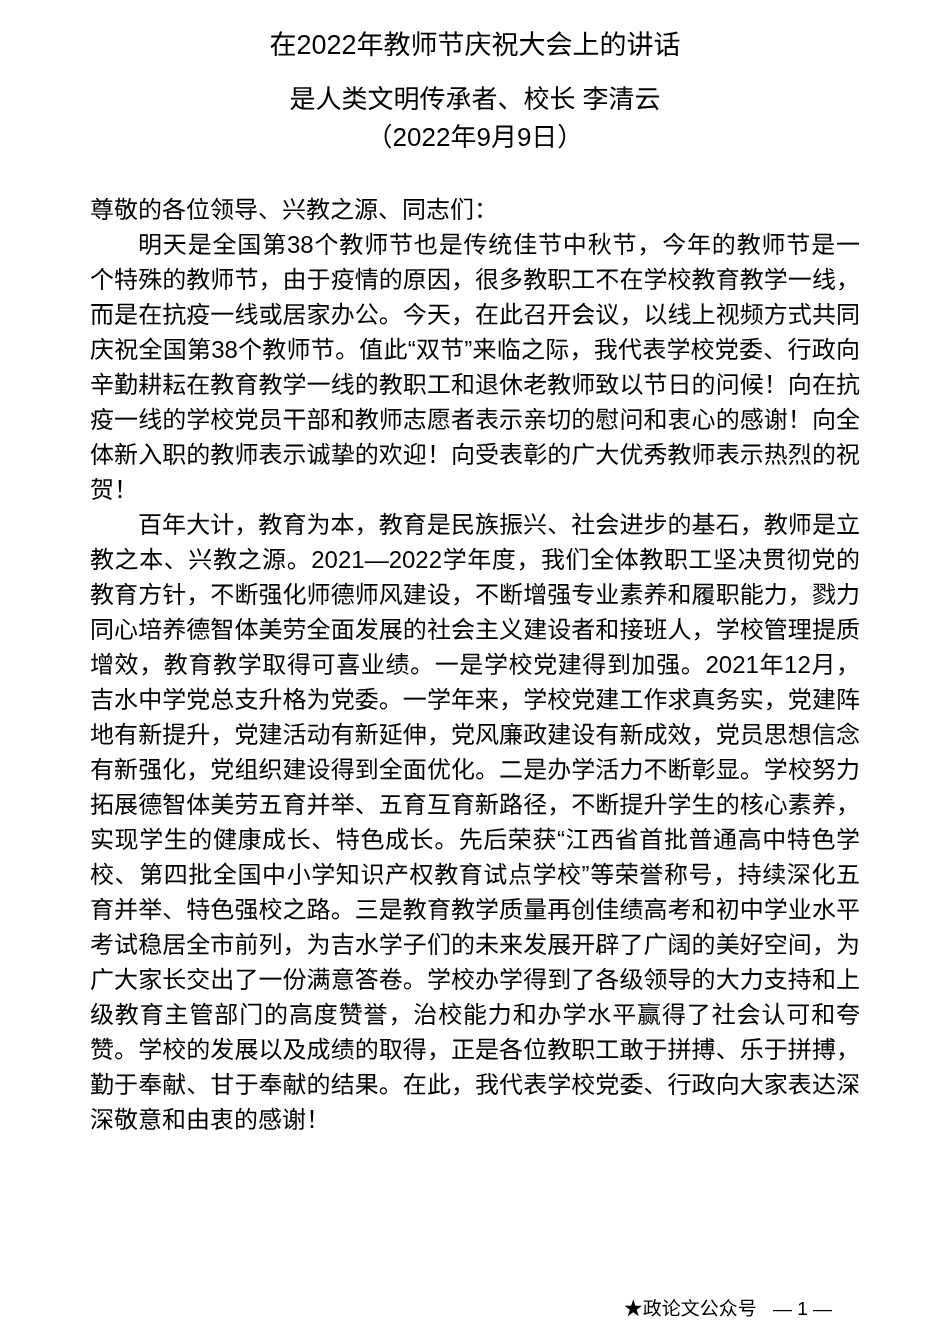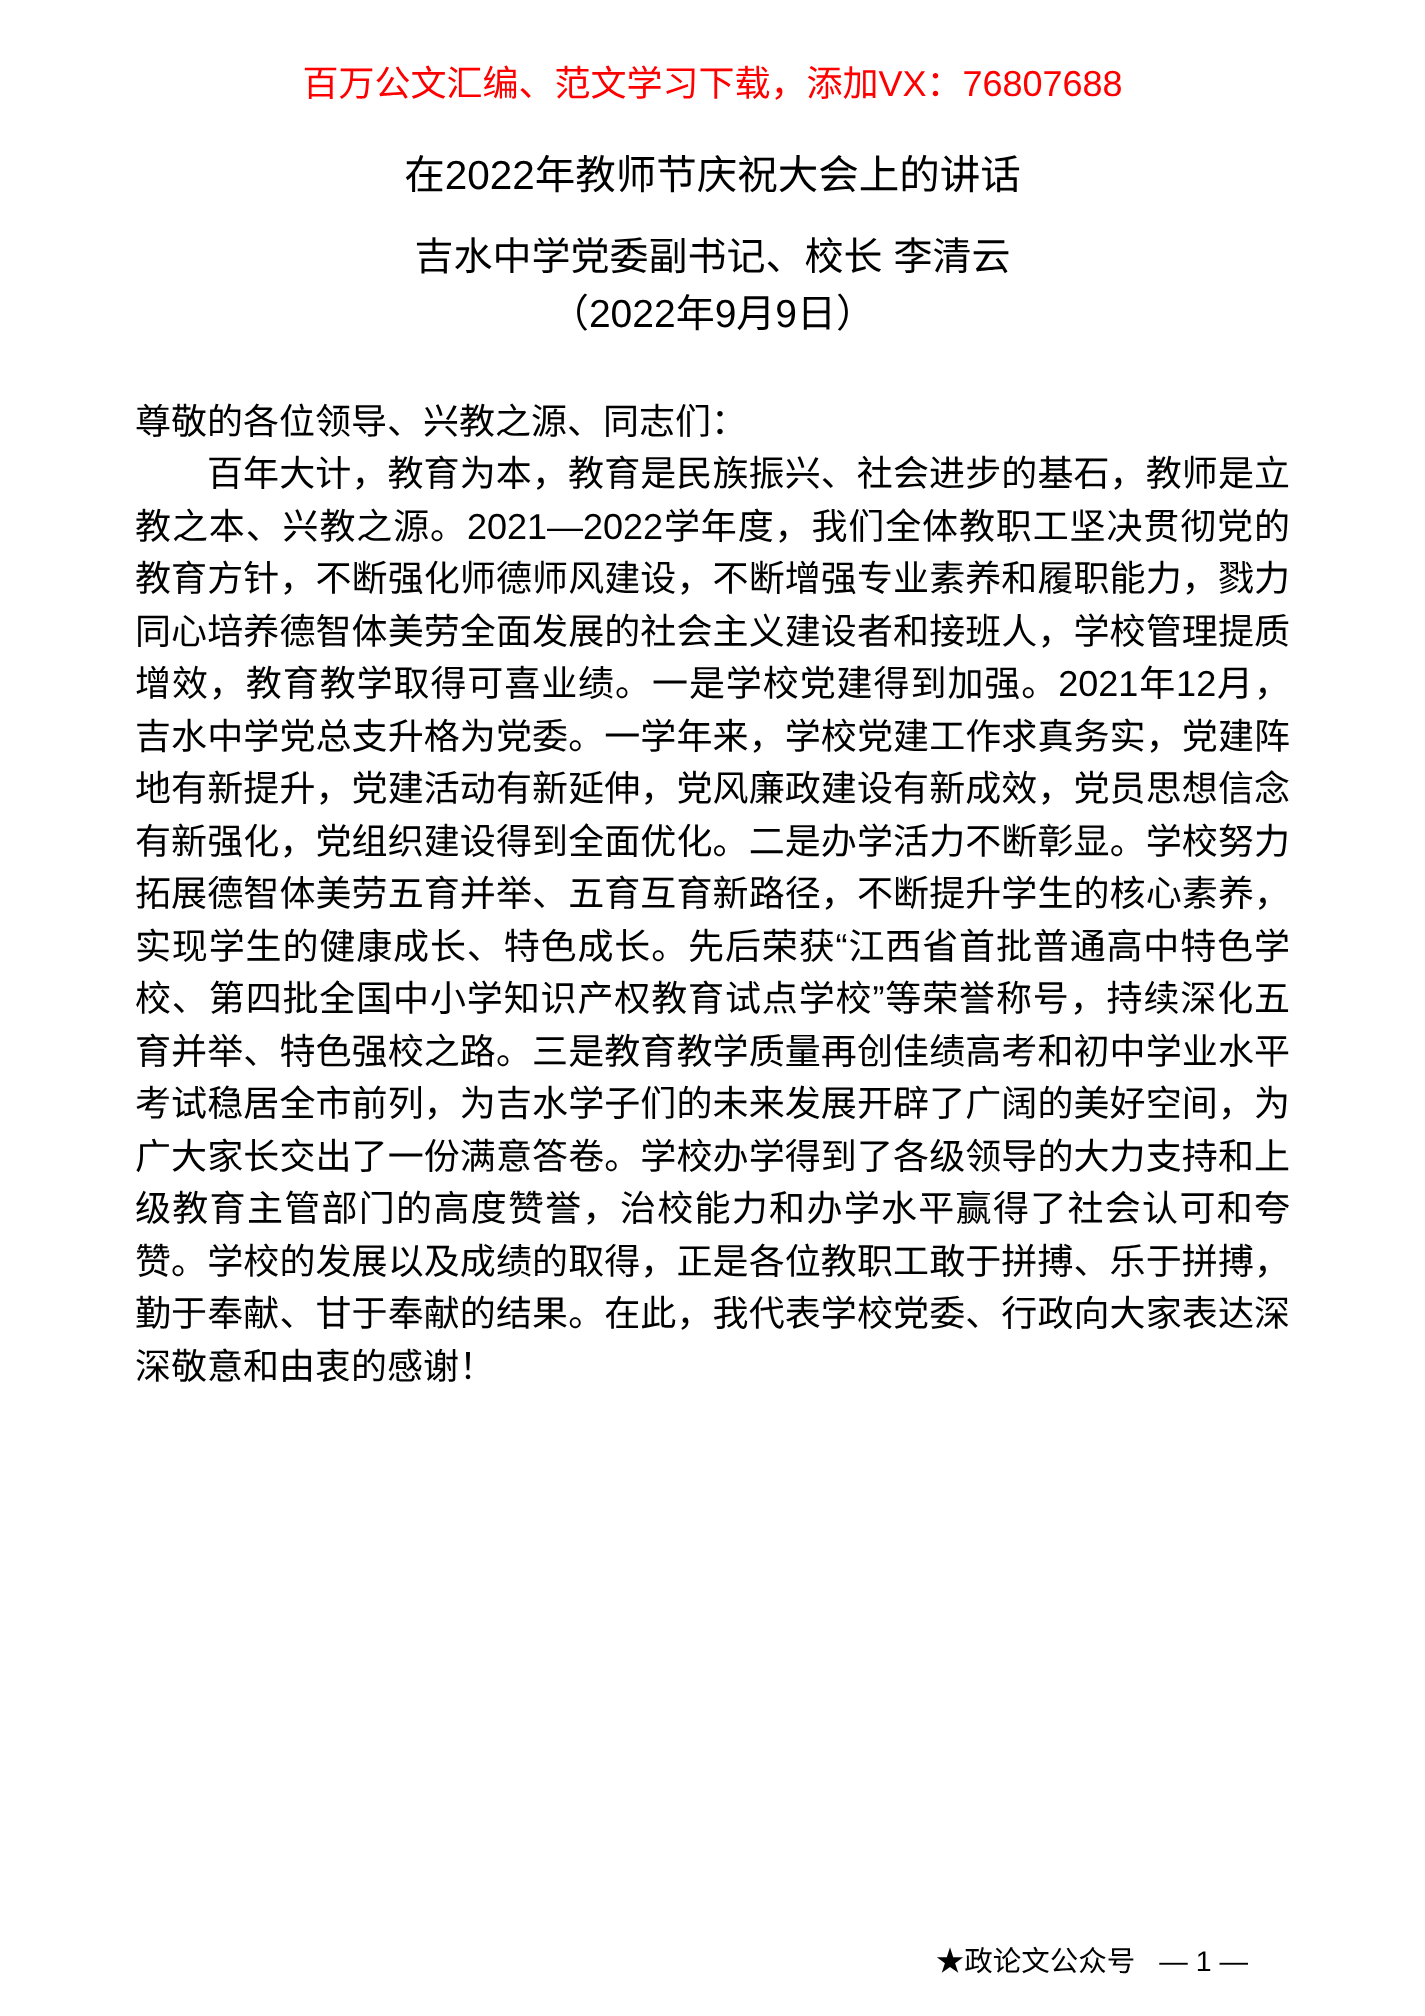--- a/index.html
+++ b/index.html
@@ -64,30 +64,30 @@
     align-items: baseline;
     gap: 16px;
     white-space: nowrap;
   }
 </style>
 </head>
 <body>
 
 <div class="page" style="--notice-color: #ff0000; --text-color: #000000; --page-bg: #ffffff;">
 
-  <div class="notice">百万公文汇编、范文学习下载，添加VX：76807688</div>
 
   <div class="title-block">
     <h1 class="doc-title">在2022年教师节庆祝大会上的讲话</h1>
-    <div class="doc-subtitle">吉水中学党委副书记、校长 李清云</div>
+    <div class="doc-subtitle">是人类文明传承者、校长 李清云</div>
     <div class="doc-date">（2022年9月9日）</div>
   </div>
 
   <div class="doc-body">
       <p class="para"><span class="run">尊敬的各位领导、兴教之源、同志们：</span></p>
+      <p class="para indent"><span class="run">明天是全国第38个教师节也是传统佳节中秋节，今年的教师节是一个特殊的教师节，由于疫情的原因，很多教职工不在学校教育教学一线，而是在抗疫一线或居家办公。今天，在此召开会议，以线上视频方式共同庆祝全国第38个教师节。值此“双节”来临之际，我代表学校党委、行政向辛勤耕耘在教育教学一线的教职工和退休老教师致以节日的问候！向在抗疫一线的学校党员干部和教师志愿者表示亲切的慰问和衷心的感谢！向全体新入职的教师表示诚挚的欢迎！向受表彰的广大优秀教师表示热烈的祝贺！</span></p>
       <p class="para indent"><span class="run">百年大计，教育为本，教育是民族振兴、社会进步的基石，教师是立教之本、兴教之源。2021—2022学年度，我们全体教职工坚决贯彻党的教育方针，不断强化师德师风建设，不断增强专业素养和履职能力，戮力同心培养德智体美劳全面发展的社会主义建设者和接班人，学校管理提质增效，教育教学取得可喜业绩。</span><span class="run bold">一是学校党建得到加强。</span><span class="run">2021年12月，吉水中学党总支升格为党委。一学年来，学校党建工作求真务实，党建阵地有新提升，党建活动有新延伸，党风廉政建设有新成效，党员思想信念有新强化，党组织建设得到全面优化。</span><span class="run bold">二是办学活力不断彰显。</span><span class="run">学校努力拓展德智体美劳五育并举、五育互育新路径，不断提升学生的核心素养，实现学生的健康成长、特色成长。先后荣获“江西省首批普通高中特色学校、</span><span class="run bold">第四批全国中小学知识产权教育试点学校”等荣誉称号，持续深化五育并举、特色强校之路。三是教育教学质量再创佳绩</span><span class="run">高考和初中学业水平考试稳居全市前列，为吉水学子们的未来发展开辟了广阔的美好空间，为广大家长交出了一份满意答卷。学校办学得到了各级领导的大力支持和上级教育主管部门的高度赞誉，治校能力和办学水平赢得了社会认可和夸赞。学校的发展以及成绩的取得，正是各位教职工敢于拼搏、乐于拼搏，勤于奉献、甘于奉献的结果。在此，我代表学校党委、行政向大家表达深深敬意和由衷的感谢！</span></p>
     </div>
 
   <div class="footer">
     <span>★政论文公众号</span>
     <span>— 1 —</span>
   </div>
 
 </div>
 

